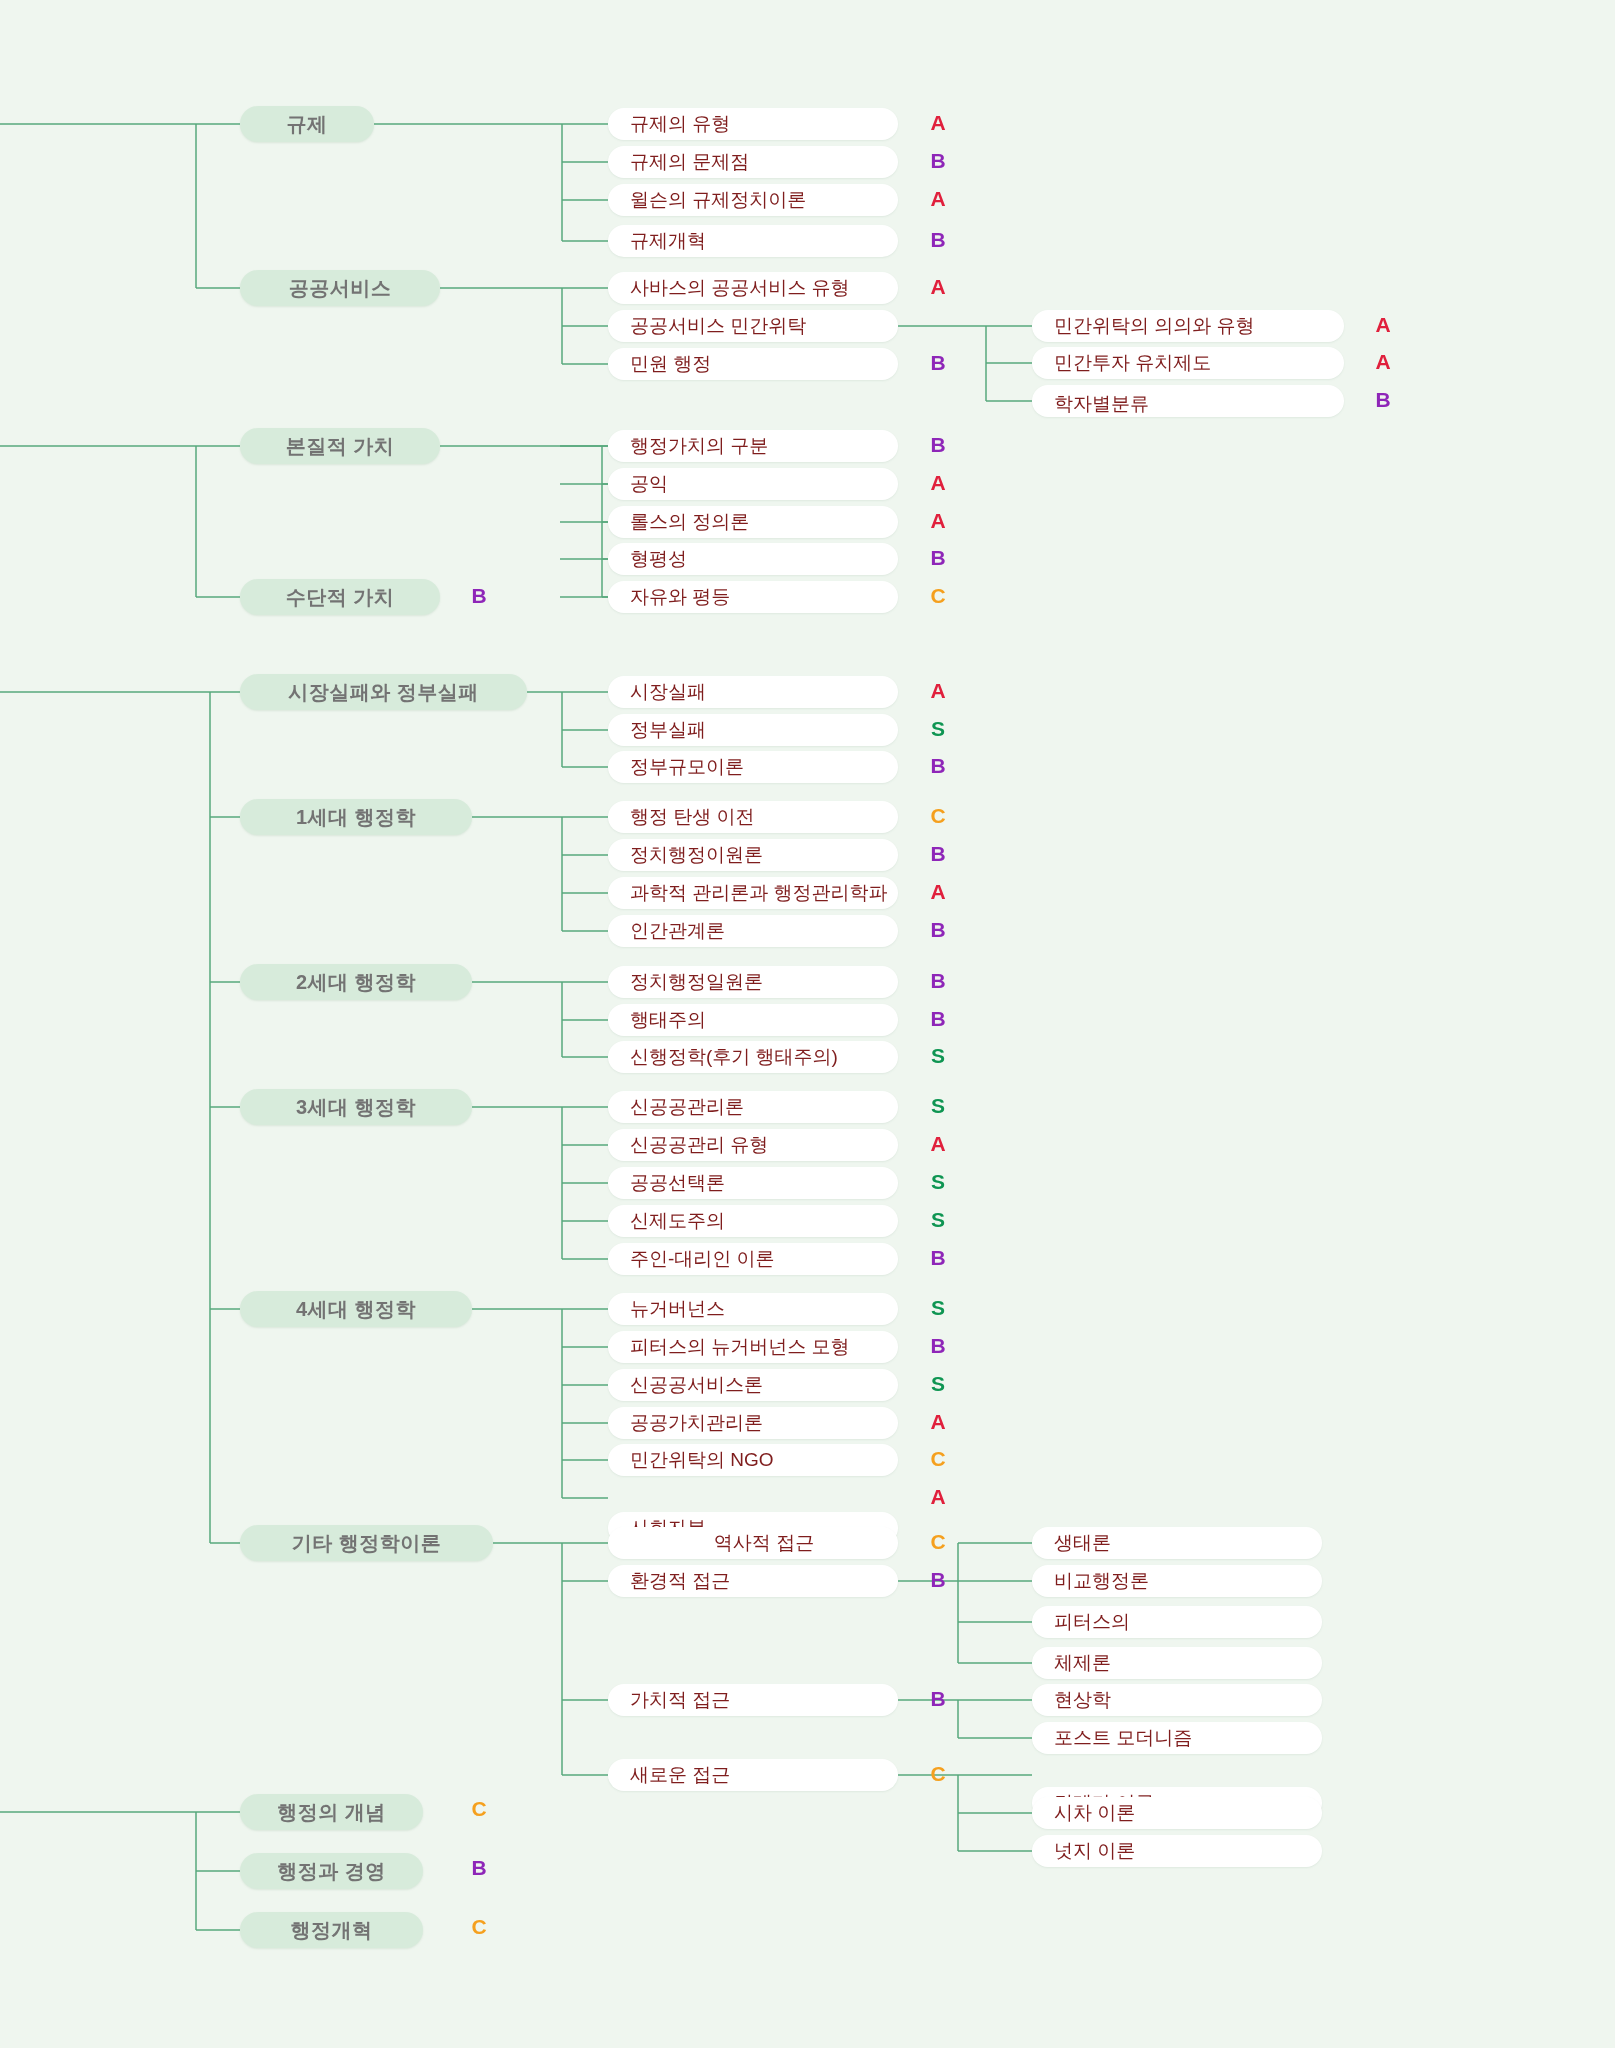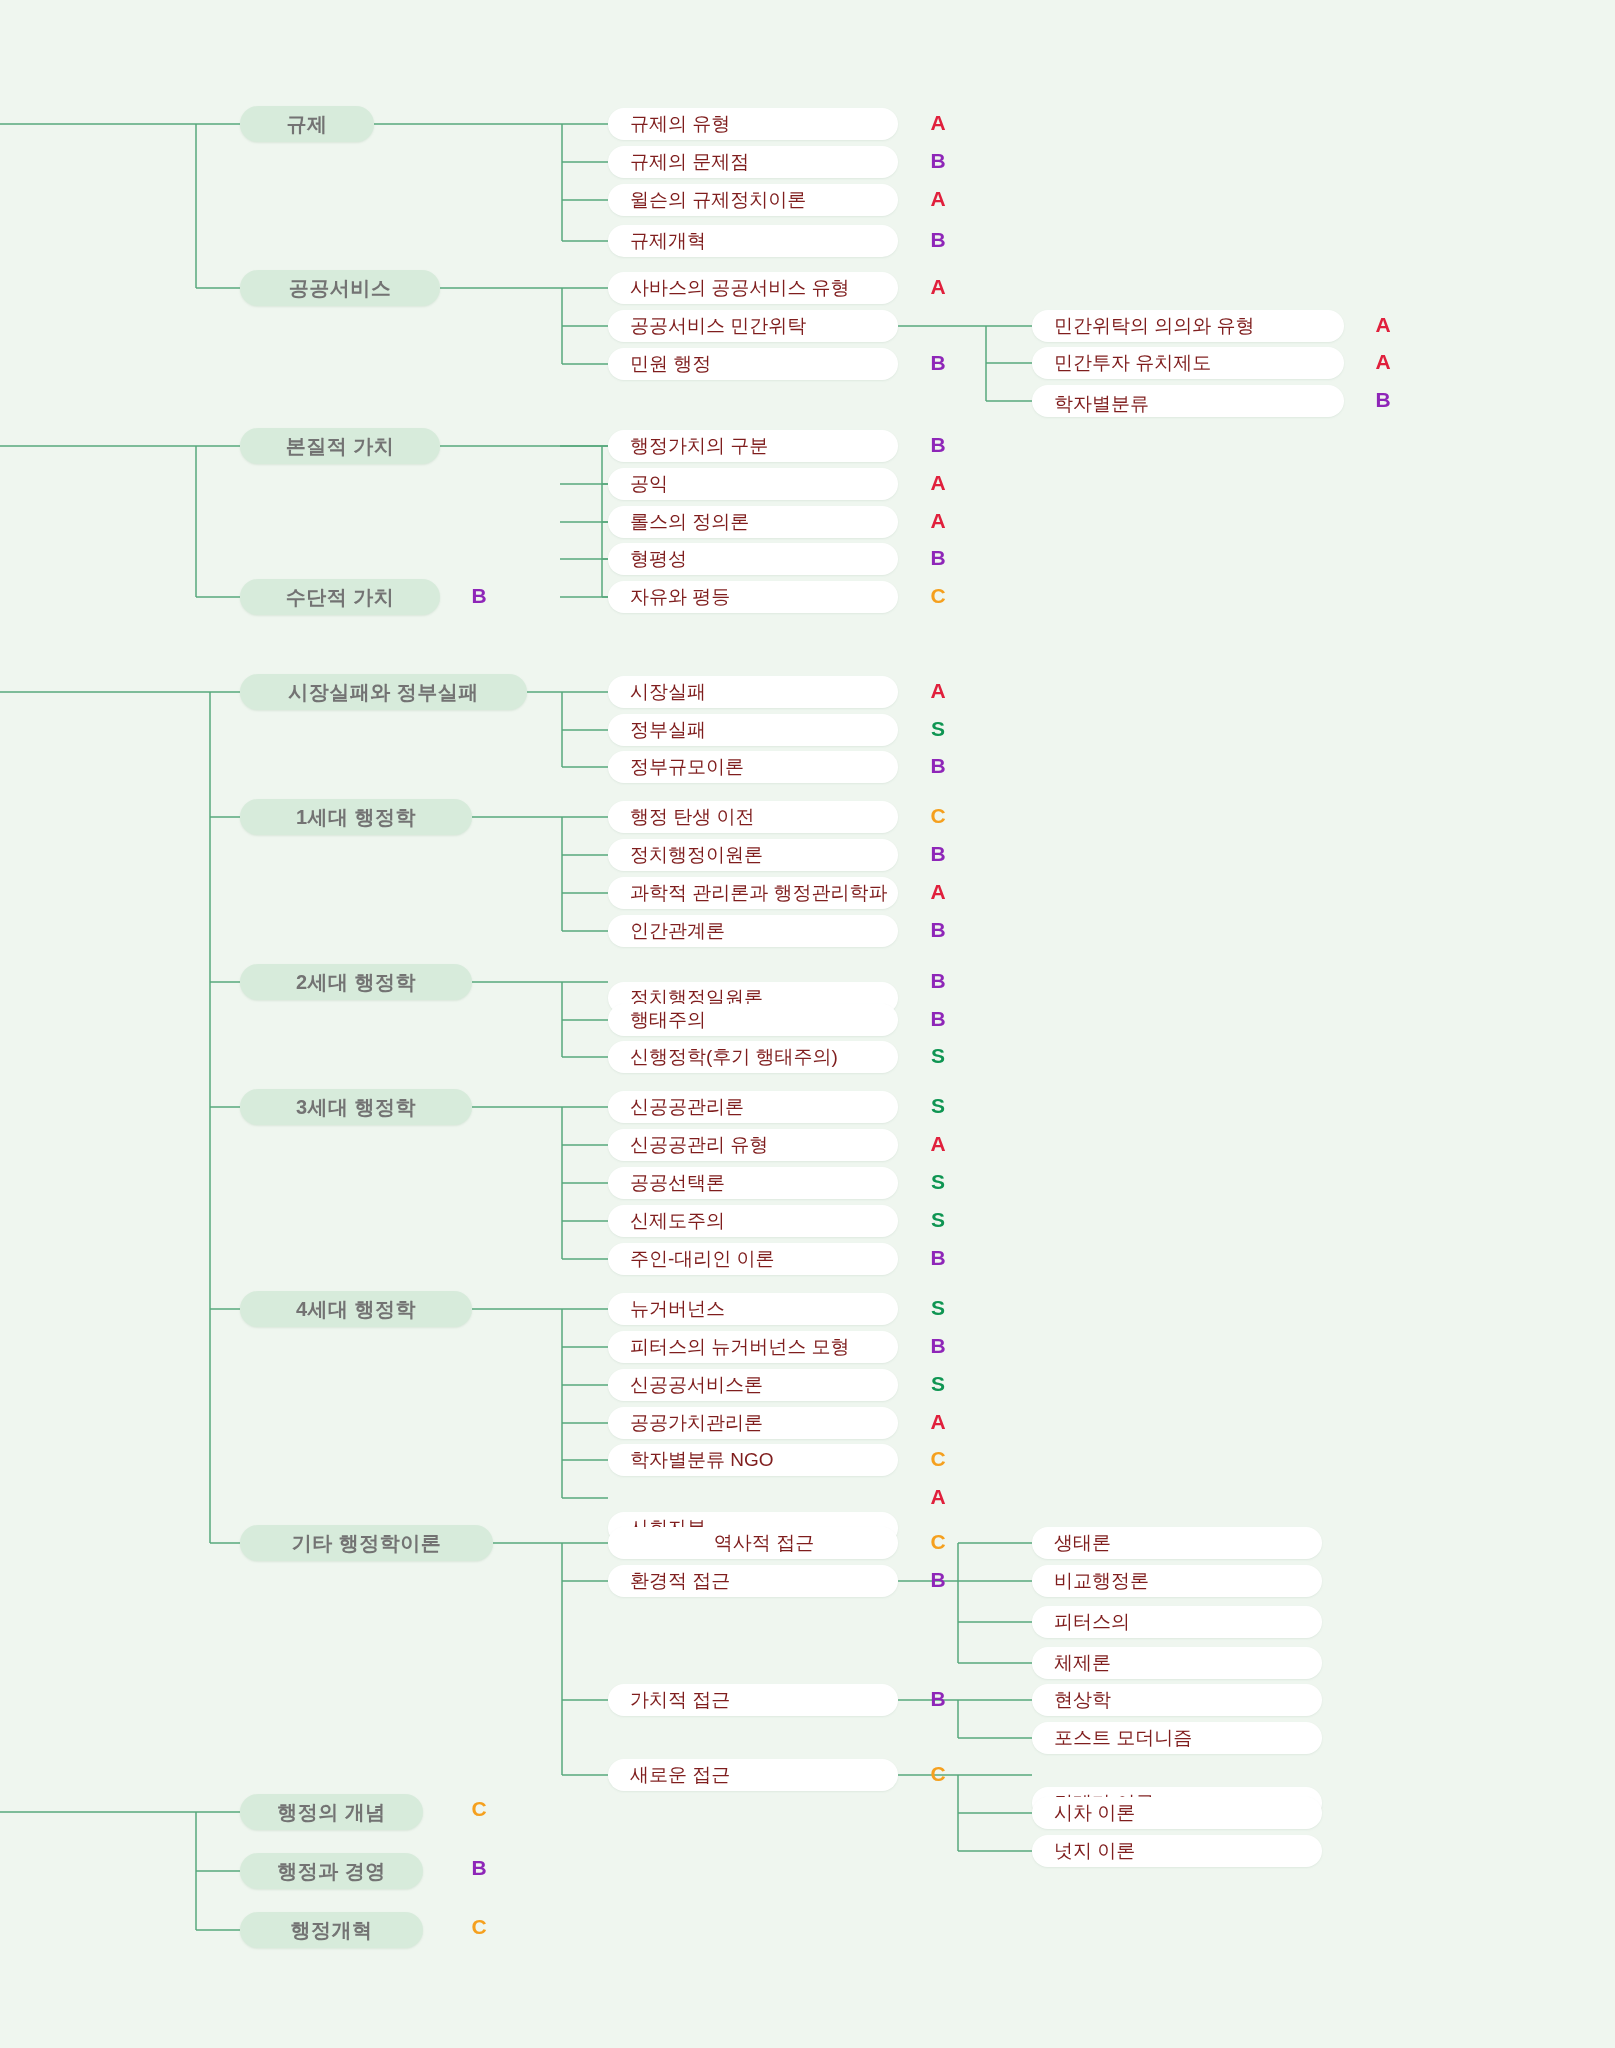--- a/index.html
+++ b/index.html
@@ -289,21 +289,21 @@
   <div class="node leaf" style="left:608px; top:839px; width:290px;">
       <span>정치행정이원론</span>
     </div>
   <div class="node leaf" style="left:608px; top:877px; width:290px;">
       <span>과학적 관리론과 행정관리학파</span>
     </div>
   <div class="node leaf" style="left:608px; top:915px; width:290px;">
       <span>인간관계론</span>
     </div>
 
-  <div class="node leaf" style="left:608px; top:966px; width:290px;margin-top:16px;">
+  <div class="node leaf" style="left:608px; top:966px; width:290px;">
       <span>정치행정일원론</span>
     </div>
   <div class="node leaf" style="left:608px; top:1004px; width:290px;">
       <span>행태주의</span>
     </div>
   <div class="node leaf" style="left:608px; top:1041px; width:290px;">
       <span>신행정학(후기 행태주의)</span>
     </div>
 
   <div class="node leaf" style="left:608px; top:1091px; width:290px;">
@@ -328,21 +328,21 @@
   <div class="node leaf" style="left:608px; top:1331px; width:290px;">
       <span>피터스의 뉴거버넌스 모형</span>
     </div>
   <div class="node leaf" style="left:608px; top:1369px; width:290px;">
       <span>신공공서비스론</span>
     </div>
   <div class="node leaf" style="left:608px; top:1407px; width:290px;">
       <span>공공가치관리론</span>
     </div>
   <div class="node leaf" style="left:608px; top:1444px; width:290px;">
-      <span>학자별분류 NGO</span>
+      <span>민간위탁의 NGO</span>
     </div>
   <div class="node leaf" style="left:608px; top:1482px; width:290px;margin-top:30px;">
       <span>사회자본</span>
     </div>
 
   <div class="node leaf" style="left:608px; top:1527px; width:290px;justify-content:center;">
       <span>역사적 접근</span>
     </div>
   <div class="node leaf" style="left:608px; top:1565px; width:290px;">
       <span>환경적 접근</span>

